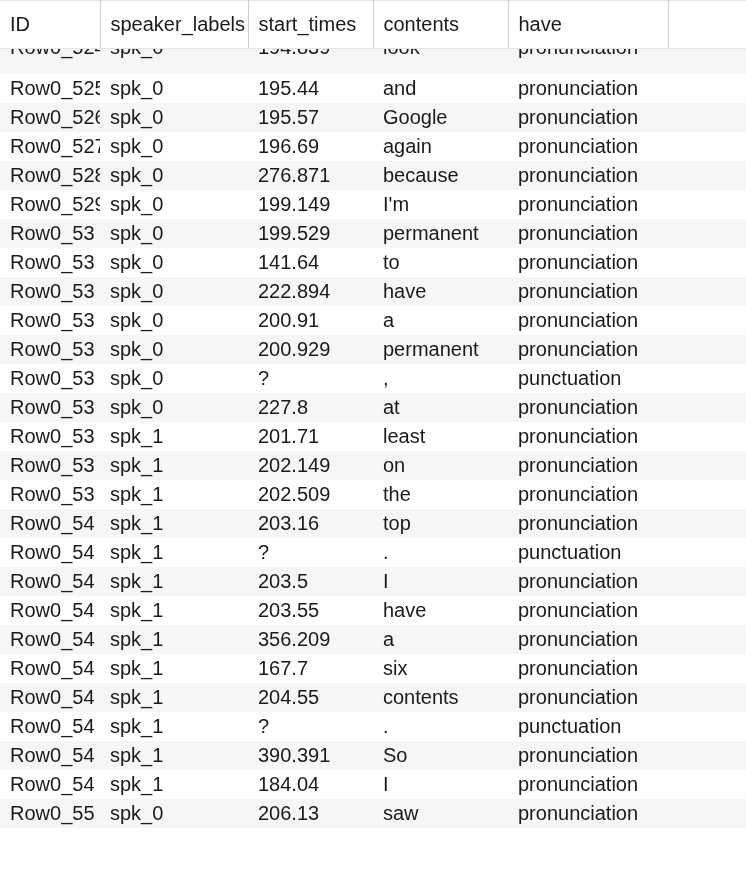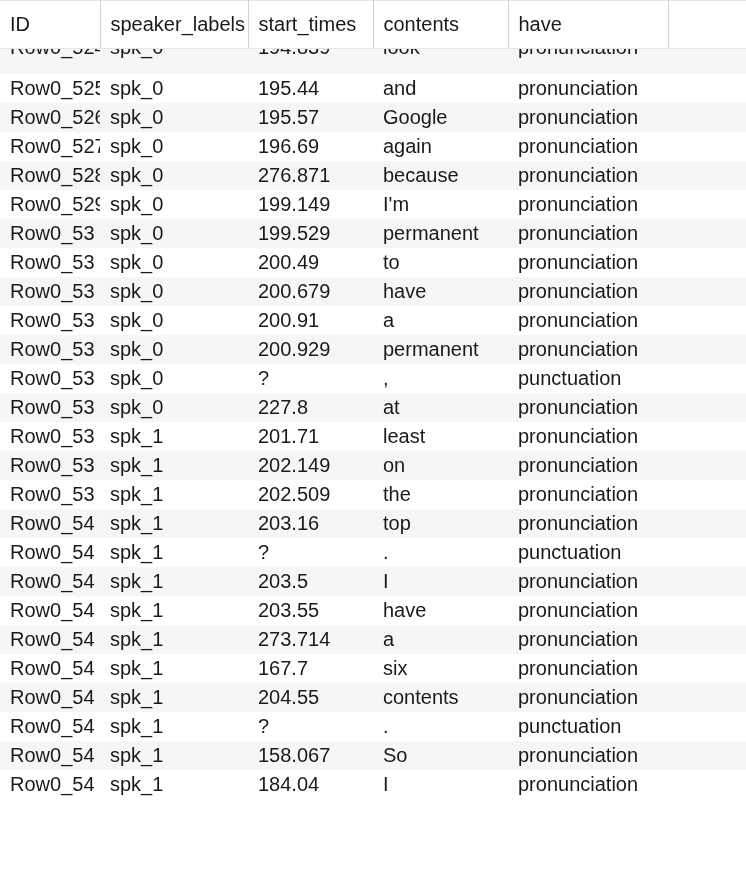--- a/index.html
+++ b/index.html
@@ -161,29 +161,29 @@
         <td>Row0_53</td>
         <td>spk_0</td>
         <td>199.529</td>
         <td>permanent</td>
         <td>pronunciation</td>
         <td></td>
       </tr>
       <tr class="even">
         <td>Row0_53</td>
         <td>spk_0</td>
-        <td>200.49</td>
+        <td>141.64</td>
         <td>to</td>
         <td>pronunciation</td>
         <td></td>
       </tr>
       <tr class="odd">
         <td>Row0_53</td>
         <td>spk_0</td>
-        <td>200.679</td>
+        <td>222.894</td>
         <td>have</td>
         <td>pronunciation</td>
         <td></td>
       </tr>
       <tr class="even">
         <td>Row0_53</td>
         <td>spk_0</td>
         <td>200.91</td>
         <td>a</td>
         <td>pronunciation</td>
@@ -265,21 +265,21 @@
         <td>Row0_54</td>
         <td>spk_1</td>
         <td>203.55</td>
         <td>have</td>
         <td>pronunciation</td>
         <td></td>
       </tr>
       <tr class="odd">
         <td>Row0_54</td>
         <td>spk_1</td>
-        <td>273.714</td>
+        <td>356.209</td>
         <td>a</td>
         <td>pronunciation</td>
         <td></td>
       </tr>
       <tr class="even">
         <td>Row0_54</td>
         <td>spk_1</td>
         <td>167.7</td>
         <td>six</td>
         <td>pronunciation</td>
@@ -297,27 +297,35 @@
         <td>Row0_54</td>
         <td>spk_1</td>
         <td>?</td>
         <td>.</td>
         <td>punctuation</td>
         <td></td>
       </tr>
       <tr class="odd">
         <td>Row0_54</td>
         <td>spk_1</td>
-        <td>158.067</td>
+        <td>390.391</td>
         <td>So</td>
         <td>pronunciation</td>
         <td></td>
       </tr>
       <tr class="even">
         <td>Row0_54</td>
         <td>spk_1</td>
         <td>184.04</td>
         <td>I</td>
+        <td>pronunciation</td>
+        <td></td>
+      </tr>
+      <tr class="odd">
+        <td>Row0_55</td>
+        <td>spk_0</td>
+        <td>206.13</td>
+        <td>saw</td>
         <td>pronunciation</td>
         <td></td>
       </tr>
     </tbody>
 </table>
 
 </body></html>

